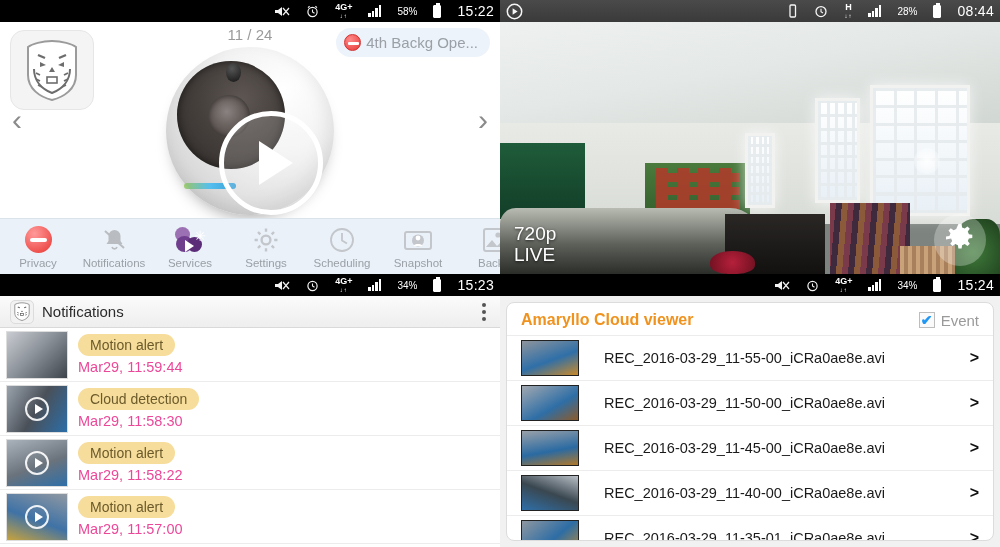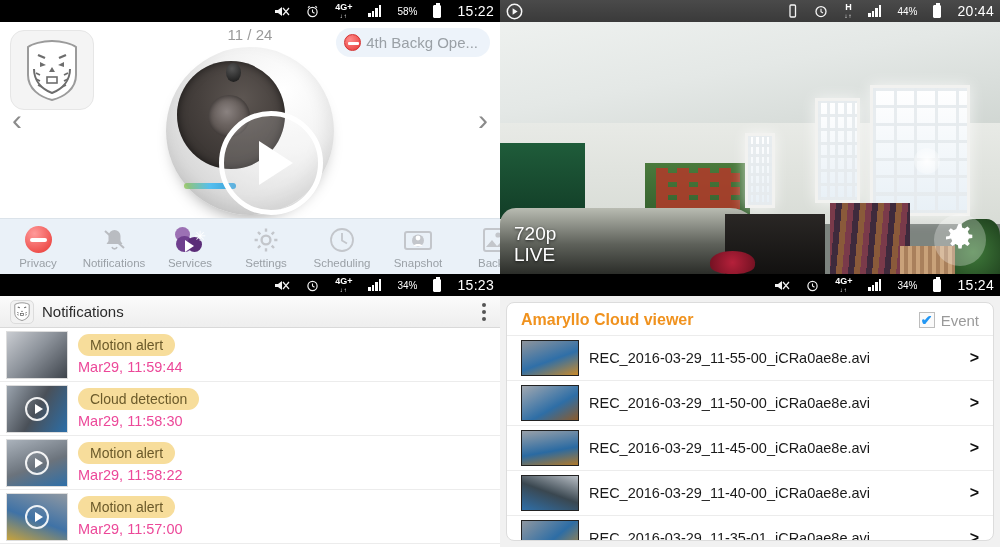--- a/index.html
+++ b/index.html
@@ -244,21 +244,21 @@
 
   
   .c-body{position:absolute;top:22px;left:0;right:0;bottom:0;background:#f1f1f1;padding:6px;}
   .card{background:#fff;border:1px solid #dcdcdc;border-radius:8px;height:100%;overflow:hidden;}
   .c-head{display:flex;align-items:center;padding:8px 14px 6px;}
   .c-title{color:#f0921e;font-size:16px;font-weight:700;}
   .c-evt{margin-left:auto;display:flex;align-items:center;gap:6px;font-size:15px;color:#9a9a9a;}
   .cbox{width:16px;height:16px;border:1.5px solid #bdbdbd;background:#fafafa;
     display:flex;align-items:center;justify-content:center;}
   .cbox span{color:#2196f3;font-size:14px;line-height:14px;font-weight:700;}
-  .c-row{display:flex;align-items:center;gap:10px;padding:0 14px;height:45px;
+  .c-row{display:flex;align-items:center;gap:25px;padding:0 14px;height:45px;
     border-top:1px solid #ececec;}
   .c-thumb{width:58px;height:36px;flex:0 0 58px;border:1px solid #222;}
   .f-a{background:linear-gradient(160deg,#8e949c 0%,#2f6fa8 55%,#c98a2a 100%);}
   .f-b{background:linear-gradient(150deg,#a2a8b0 0%,#2e6ea6 60%,#8c5a2a 100%);}
   .f-c{background:linear-gradient(170deg,#9aa1a9 0%,#2a6aa2 58%,#b0792a 100%);}
   .f-d{background:linear-gradient(200deg,#b9bfc6 0%,#3a4750 50%,#2f6fa8 100%);}
   .f-e{background:linear-gradient(140deg,#8f97a0 0%,#2d6da5 55%,#c08a30 100%);}
   .c-name{font-size:14.5px;color:#1a1a1a;white-space:nowrap;}
   .c-chev{margin-left:auto;font-size:16px;font-weight:700;color:#111;}
 </style>
@@ -428,23 +428,23 @@
         </span>
         <span class="net">
           <b>H</b><s>↓↑</s>
         </span>
         <span class="bars">
             <i></i>
             <i></i>
             <i></i>
             <i></i>
           </span>
-        <span class="sb-pct">44%</span>
+        <span class="sb-pct">28%</span>
         <span class="batt"></span>
-        <span class="sb-time">20:44</span>
+        <span class="sb-time">08:44</span>
       </div>
     </div>
 
     <div class="video">
       <div class="v-ceiling"></div>
       <div class="v-wall"></div>
       <div class="v-green"></div>
       <div class="v-cab"></div>
       <div class="v-win v-w1"></div>
       <div class="v-win v-w2"></div>

